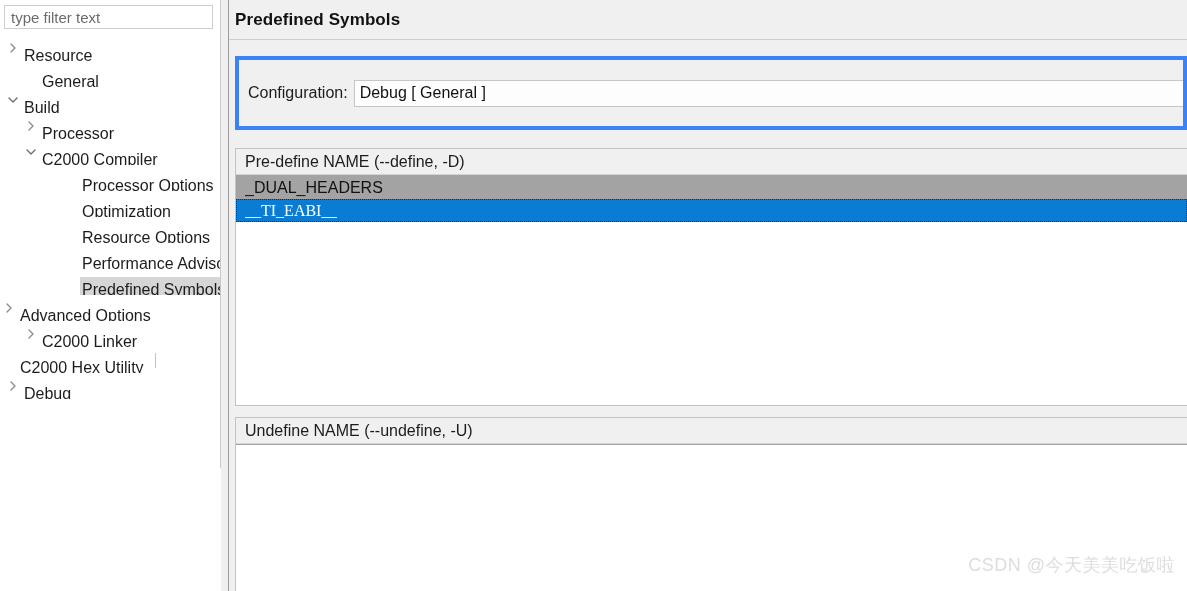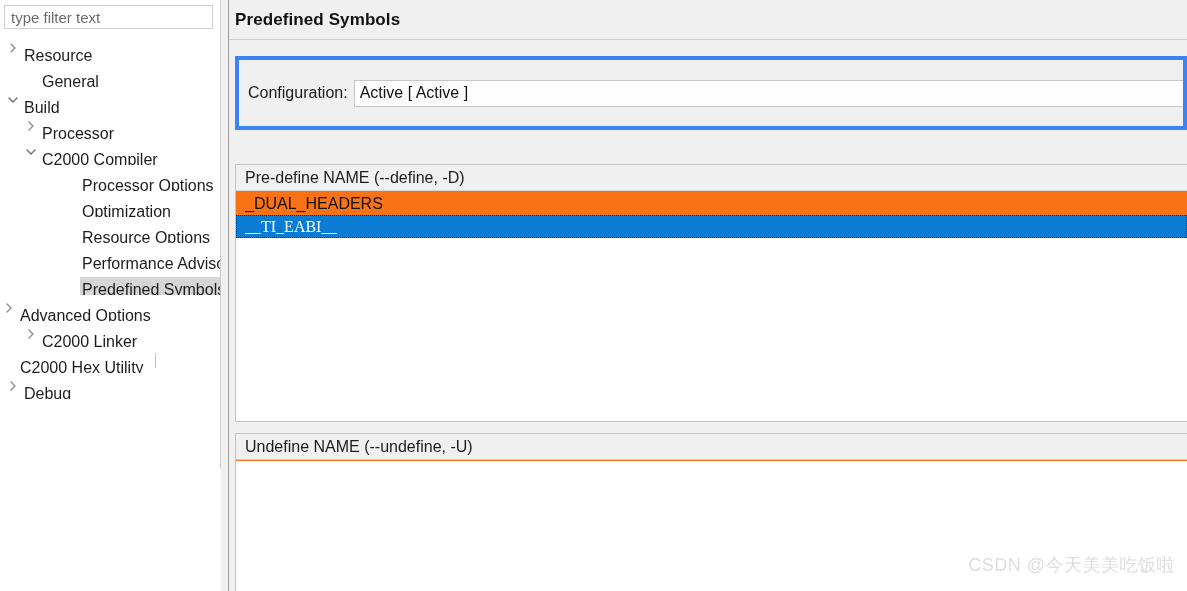--- a/index.html
+++ b/index.html
@@ -173,40 +173,40 @@
   .listbox {
     margin-left: 6px;
     background: #ffffff;
     border: 1px solid #c3c3c3;
     border-right: none;
     box-sizing: border-box;
     overflow: hidden;
     position: relative;
   }
   #predefine-box {
-    margin-top: 34px;
+    margin-top: 18px;
     height: 258px;
   }
   #undefine-box {
     margin-top: 11px;
     height: 180px;
   }
   .list-header {
     height: 25px;
     background: #f0f0f0;
     border-bottom: 1px solid #d4d4d4;
     display: flex;
     align-items: center;
     padding-left: 9px;
     font-size: 16px;
     color: #1c1c1c;
     white-space: nowrap;
   }
   .list-body {
-    background: #f97316;
+    background: #a3a3a3;
     padding-top: 1px;
   }
   .list-item {
     height: 23px;
     display: flex;
     align-items: center;
     padding-left: 9px;
     font-size: 16px;
     color: #111;
     white-space: nowrap;
@@ -342,21 +342,21 @@
     <div id="divider"></div>
 
     <div id="content">
 
       <div id="page-title">Predefined Symbols</div>
       <div id="title-sep"></div>
 
       <div id="config-group">
         <span id="config-label">Configuration:</span>
         <div id="config-value">
-          <span>Active  [ Active ]</span>
+          <span>Debug  [ General ]</span>
         </div>
       </div>
 
       <div id="predefine-box" class="listbox">
         <div class="list-header">Pre-define NAME (--define, -D)</div>
         <div class="list-body" id="predefine-list">
             <div class="list-item">
               <span class="item-text">_DUAL_HEADERS</span>
             </div>
             <div class="list-item selected">

